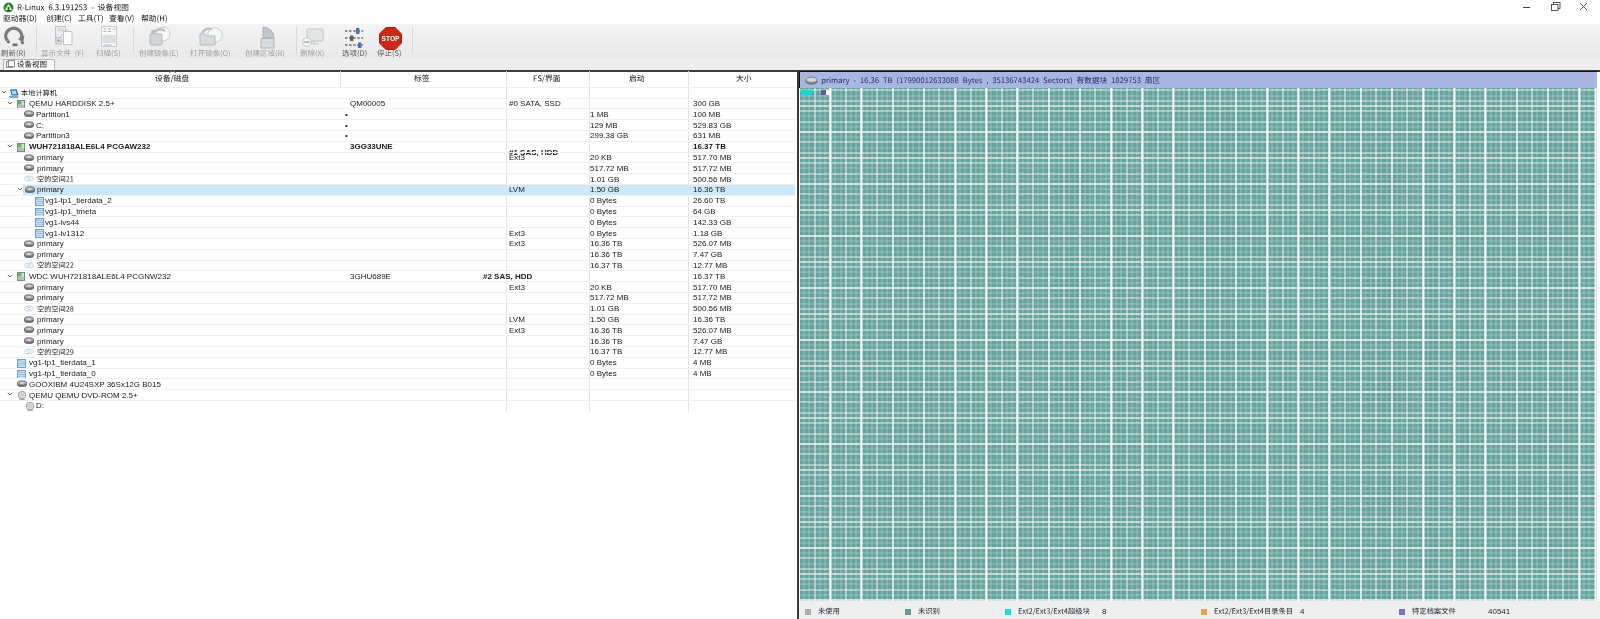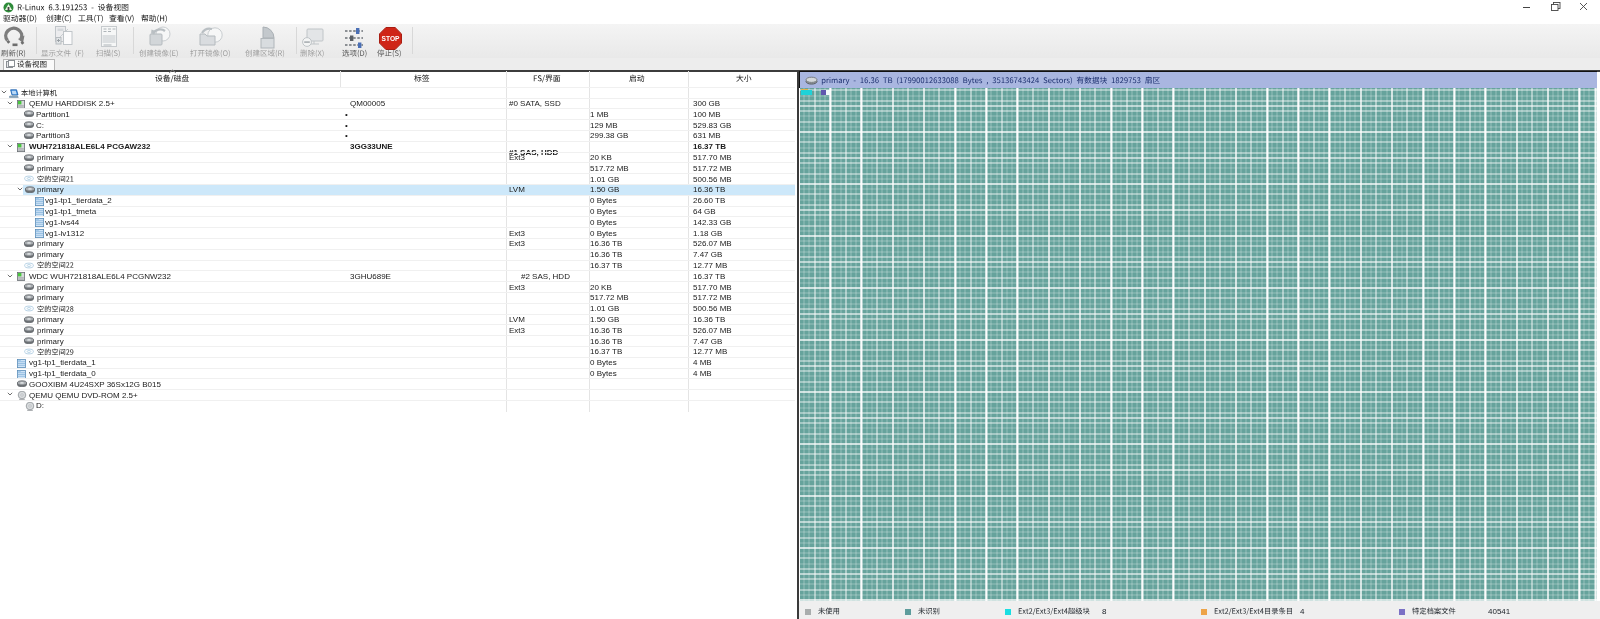--- a/index.html
+++ b/index.html
@@ -560,21 +560,21 @@
   </svg>
 <div class="abs" style="left:17px;top:272.40000000000003px">
     <svg width="8" height="9" viewBox="0 0 8 9">
 <rect x="0.4" y="0.4" width="7.2" height="8.2" fill="#d7dadc" stroke="#6a6f73" stroke-width="0.8"></rect>
 <rect x="1" y="1" width="3.4" height="3.4" fill="#49c63e"></rect>
 <path d="M1.2 5.8 h5.6 M1.2 7.2 h5.6" stroke="#8f9498" stroke-width="0.7"></path>
     </svg>
   </div>
 <div class="t" style="left:29px;top:271.8px;">WDC WUH721818ALE6L4 PCGNW232</div>
 <div class="t" style="left:350px;top:271.8px;">3GHU689E</div>
-<div class="t" style="left:521px;top:271.8px;">#2 SAS, HDD</div>
+<div class="t" style="left:483px;top:271.8px;font-weight:bold;">#2 SAS, HDD</div>
 <div class="t" style="left:693px;top:271.8px;">16.37 TB</div>
 <div class="row-line" style="top:281.2px"></div>
 <div class="abs" style="left:24px;top:283.2px">
     <svg width="10" height="7" viewBox="0 0 10 7">
 <ellipse cx="5" cy="4.4" rx="4.6" ry="2.2" fill="#7b7f83" stroke="#53575b" stroke-width="0.7"></ellipse>
 <ellipse cx="5" cy="3" rx="4.6" ry="2.2" fill="#a8acb0" stroke="#53575b" stroke-width="0.7"></ellipse>
 <ellipse cx="5" cy="2.9" rx="1.9" ry="0.9" fill="#dde0e2"></ellipse>
     </svg>
   </div>
 <div class="t" style="left:37px;top:282.59999999999997px;">primary</div>

